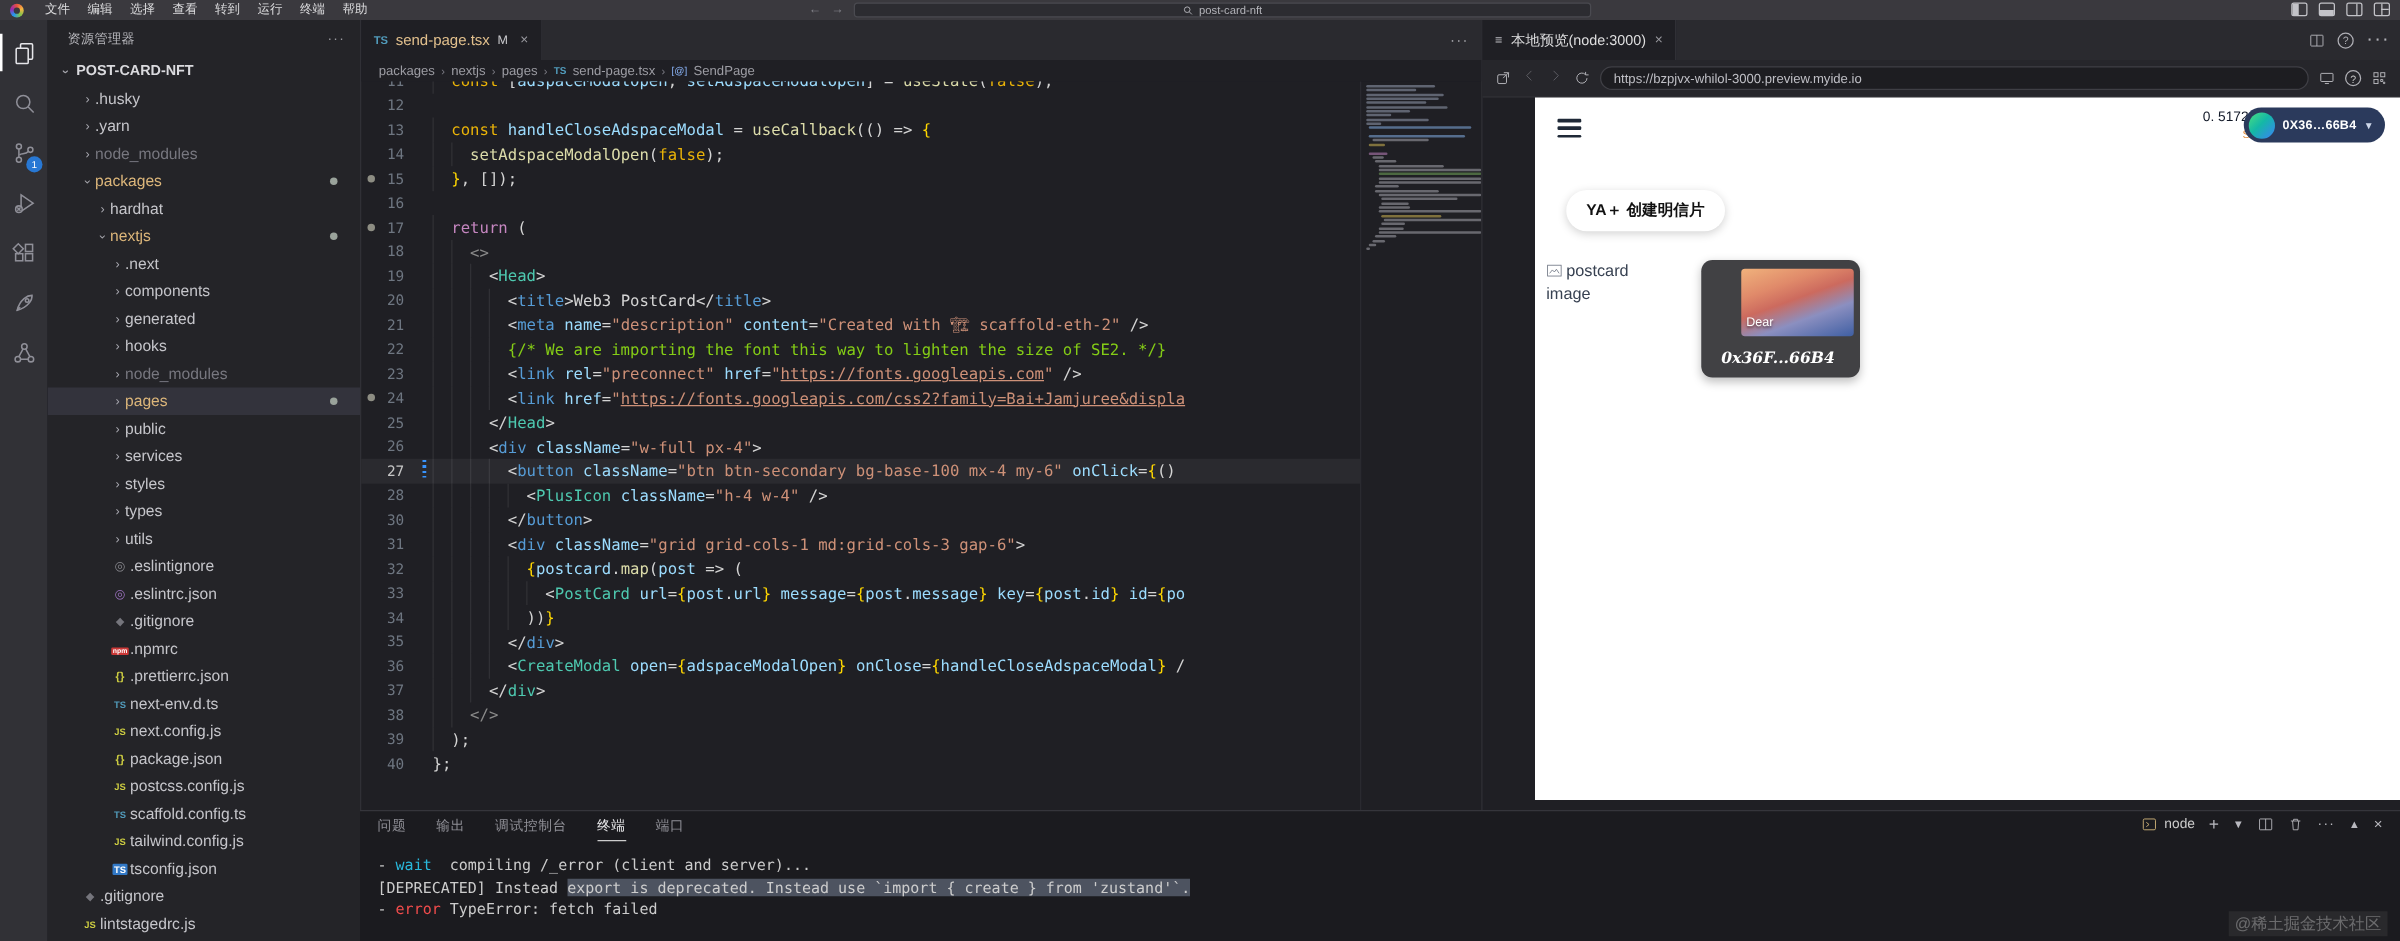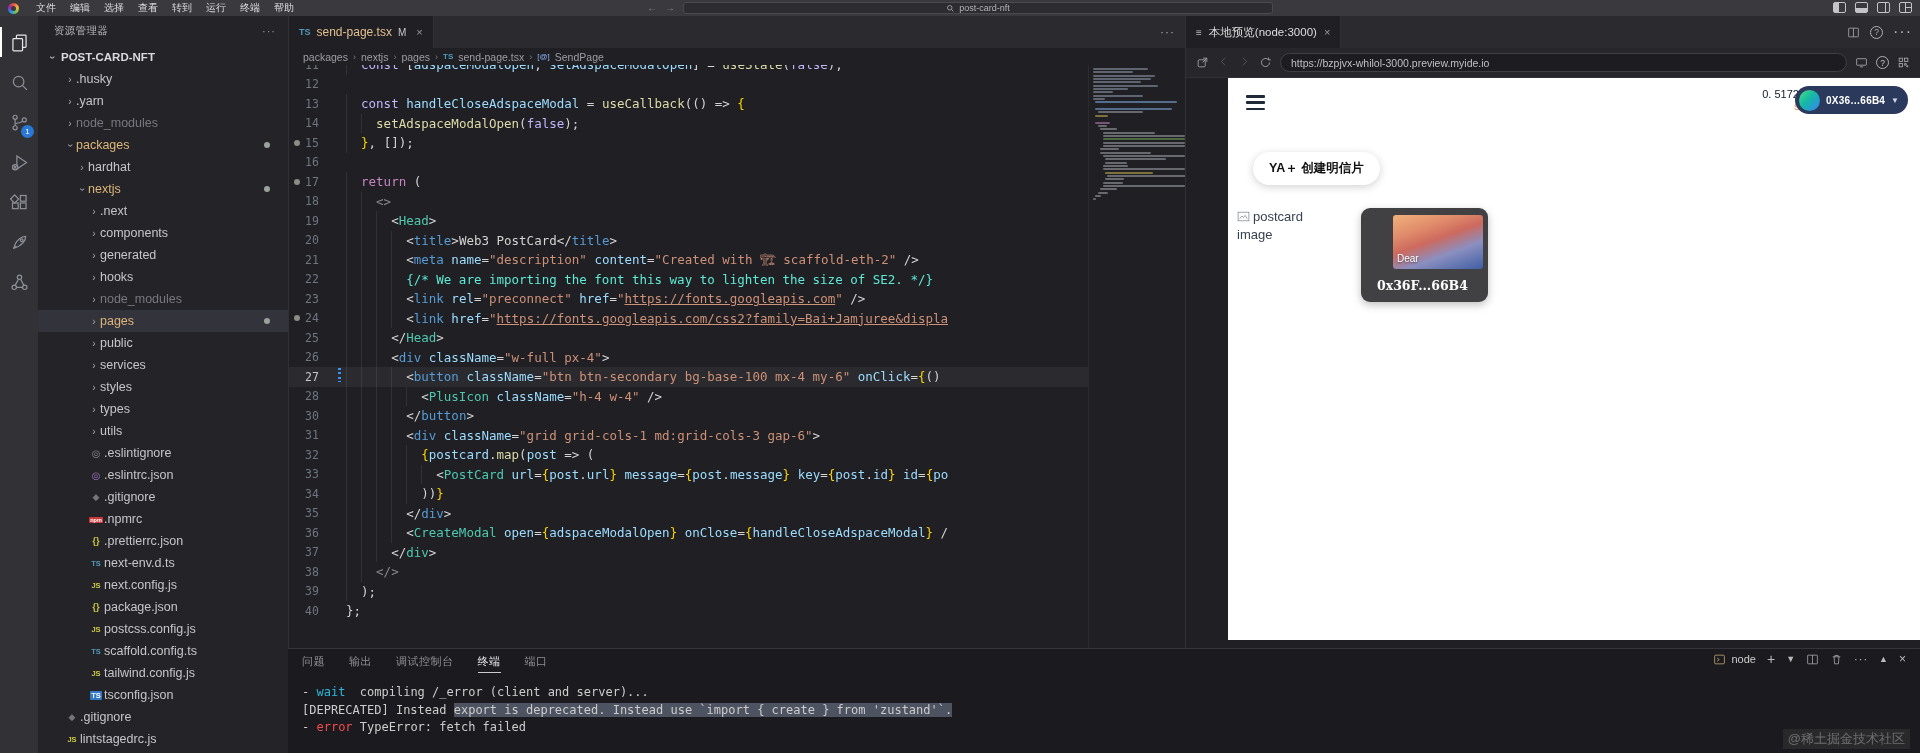--- a/index.html
+++ b/index.html
@@ -65,30 +65,30 @@
   .breadcrumb { height:17px; display:flex; align-items:center; padding-left:14px; font-size:10.5px; color:#9d9da4; gap:5px; background:#1f1f24; position:relative; z-index:5; }
   .bc-sep { color:#7c7c84; font-size:9px; }
   .bc-ico { font-size:8px; font-weight:bold; color:#519aba; }
   .bc-sym { font-size:8px; color:#8ab4f8; }
   .code-wrap { position:absolute; left:0; top:49px; right:0; bottom:0; overflow:hidden; }
   .code-scroller { margin-top:-10px; }
   .cl { display:flex; align-items:center; height:19.5px; font-family:"DejaVu Sans Mono",monospace; font-size:12.5px; white-space:pre; }
   .cl.active { background:rgba(255,255,255,.05); }
   .cl-dot { width:16px; flex:0 0 16px; display:flex; justify-content:center; }
   .cl-dot i { width:6px; height:6px; border-radius:50%; background:#8d8d83; }
-  .cl-num { width:32px; flex:0 0 32px; text-align:left; padding-right:9px; color:#6e7681; font-size:11.5px; }
+  .cl-num { width:32px; flex:0 0 32px; text-align:center; padding-right:9px; color:#6e7681; font-size:11.5px; }
   .cl.active .cl-num { color:#c6c6c6; }
   .cl-mark { width:9px; flex:0 0 9px; }
   .squig { width:3px; height:14px; margin-left:1px; background:repeating-linear-gradient(180deg,#3794ff 0 2px,transparent 2px 4.3px); }
   .cl-guides { display:flex; align-self:stretch; }
   .gd { display:inline-block; width:2ch; border-left:1px solid rgba(255,255,255,.08); }
   .cl-code { white-space:pre; }
-  .tk-k{color:#c4b5fd}.tk-c{color:#c586c0}.tk-v{color:#9cdcfe}.tk-f{color:#dcdcaa}.tk-s{color:#ce9178}
+  .tk-k{color:#eab308}.tk-c{color:#c586c0}.tk-v{color:#9cdcfe}.tk-f{color:#dcdcaa}.tk-s{color:#ce9178}
   .tk-u{color:#ce9178;text-decoration:underline}.tk-p{color:#d4d4d4}.tk-t{color:#569cd6}.tk-T{color:#4ec9b0}
-  .tk-a{color:#9cdcfe}.tk-m{color:#5eead4}.tk-w{color:#d4d4d4}.tk-g{color:#ffd700}.tk-dim{color:#8a8a8a}
+  .tk-a{color:#9cdcfe}.tk-m{color:#84cc16}.tk-w{color:#d4d4d4}.tk-g{color:#ffd700}.tk-dim{color:#8a8a8a}
   .minimap { position:absolute; right:0; top:0; bottom:0; width:97px; background:#1f1f24; border-left:1px solid #2a2a30; padding:3px 4px; }
   .mmbar { height:2px; border-radius:1px; margin-bottom:1.35px; opacity:.6; }
 
   
   .preview { position:absolute; left:1185px; top:16px; width:735px; height:632px; background:#1f1f24; border-left:1px solid #303036; }
   .ptabbar { height:32px; background:#2a2a2f; display:flex; align-items:stretch; position:relative; }
   .ptab { background:#1f1f24; display:flex; align-items:center; gap:7px; padding:0 10px; font-size:11.5px; color:#dededf; border-right:1px solid #303036; }
   .ptab-ic { color:#b9b9bf; font-size:10px; }
   .ptab-close { color:#9a9aa0; font-size:11px; }
   .ptab-actions { position:absolute; right:8px; top:0; height:32px; display:flex; align-items:center; gap:10px; color:#b0b0b6; }
@@ -109,21 +109,21 @@
   .avatar { width:21px; height:21px; border-radius:50%; background:linear-gradient(135deg,#4ade80,#14b8a6 45%,#3b82f6); }
   .wallet-addr { color:#ffffff; font-size:10px; font-weight:bold; letter-spacing:.2px; }
   .wallet-chev { color:#cfd8ea; font-size:8px; }
   .create-btn { position:absolute; left:25px; top:74px; height:33px; background:#ffffff; border-radius:17px; box-shadow:0 2px 8px rgba(0,0,0,.18); display:flex; align-items:center; padding:0 16px; font-size:12.5px; font-weight:bold; color:#111; }
   .broken-img { position:absolute; left:9px; top:130px; width:74px; font-size:13px; color:#374151; line-height:1.35; }
   .broken-img svg { width:13px; height:11px; stroke:#6b7280; fill:none; stroke-width:1.2; vertical-align:-1px; margin-right:3px; }
   .postcard { position:absolute; left:133px; top:130px; width:127px; height:94px; background:#414144; border-radius:9px; box-shadow:0 3px 8px rgba(0,0,0,.25); }
   .pc-img { position:absolute; right:5px; top:7px; width:90px; height:54px; border-radius:3px;
             background:linear-gradient(160deg,#f0b27c 0%,#e08a6a 28%,#cc6a5e 46%,#8b8fc0 68%,#3f5fa3 100%); }
   .pc-dear { position:absolute; left:4px; bottom:5px; color:#ffffff; font-size:10px; text-shadow:0 1px 2px rgba(0,0,0,.5); }
-  .pc-addr { position:absolute; left:16px; bottom:9px; color:#ffffff; font-size:12.5px; font-weight:bold; font-family:"DejaVu Serif",serif; }
+  .pc-addr { position:absolute; left:16px; bottom:9px; color:#ffffff; font-size:12.5px; font-weight:bold; font-style:italic; font-family:"DejaVu Serif",serif; }
 
   
   .panel { position:absolute; left:288px; top:648px; width:1632px; height:105px; background:#1b1b1f; border-top:1px solid #35353b; }
   .ptabs { height:24px; display:flex; align-items:center; padding-left:14px; gap:24px; position:relative; }
   .pptab { font-size:11px; color:#8f8f96; letter-spacing:.5px; line-height:22px; }
   .pptab.active { color:#e6e6e8; border-bottom:1.5px solid #cccccc; }
   .panel-actions { position:absolute; right:14px; top:2px; display:flex; align-items:center; gap:11px; color:#b9b9bf; font-size:11px; }
   .panel-actions svg { width:13px; height:13px; stroke:currentColor; fill:none; stroke-width:1.3; }
   .proc { display:flex; align-items:center; gap:5px; color:#cccccc; }
   .proc svg { stroke:#d7ba7d; }

